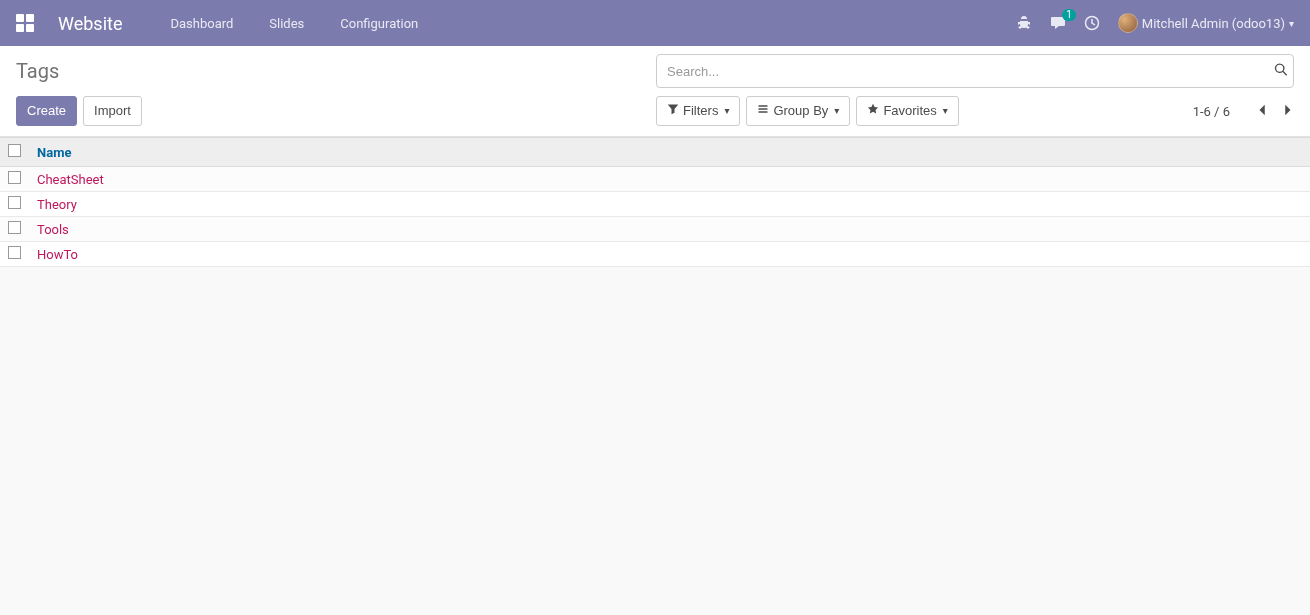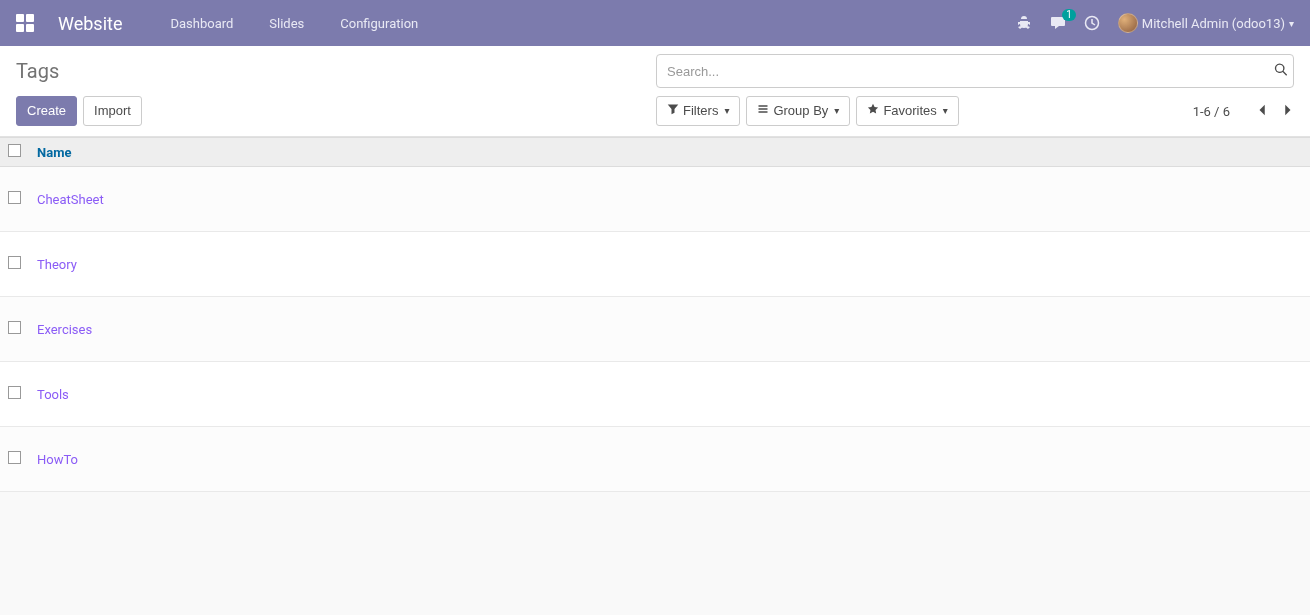--- a/index.html
+++ b/index.html
@@ -144,23 +144,23 @@
     border-top: 1px solid #dcdcdc;
     border-bottom: 1px solid #dcdcdc;
     text-align: left;
     font-weight: 700;
     padding: 6px 8px;
     font-size: 13px;
     color: #0369a1;
   }
   tbody td {
     border-bottom: 1px solid #e9e9e9;
-    padding: 24px 8px;
-    font-size: 13px;
-    color: #8b5cf6;
+    padding: 4px 8px;
+    font-size: 13px;
+    color: #be185d;
     background: #fff;
   }
   tbody tr:nth-child(odd) td { background: #fcfcfc; }
   .check-col { width: 28px; text-align: center; }
   .row-check {
     width: 13px; height: 13px;
     border: 1px solid #999;
     display: inline-block;
     background: #fff;
     cursor: pointer;
@@ -292,24 +292,20 @@
         <tr>
           <td class="check-col"><span class="row-check"></span></td>
           <td>CheatSheet</td>
         </tr>
         <tr>
           <td class="check-col"><span class="row-check"></span></td>
           <td>Theory</td>
         </tr>
         <tr>
           <td class="check-col"><span class="row-check"></span></td>
-          <td>Exercises</td>
-        </tr>
-        <tr>
-          <td class="check-col"><span class="row-check"></span></td>
           <td>Tools</td>
         </tr>
         <tr>
           <td class="check-col"><span class="row-check"></span></td>
           <td>HowTo</td>
         </tr>
       </tbody>
   </table>
 </div>
 

